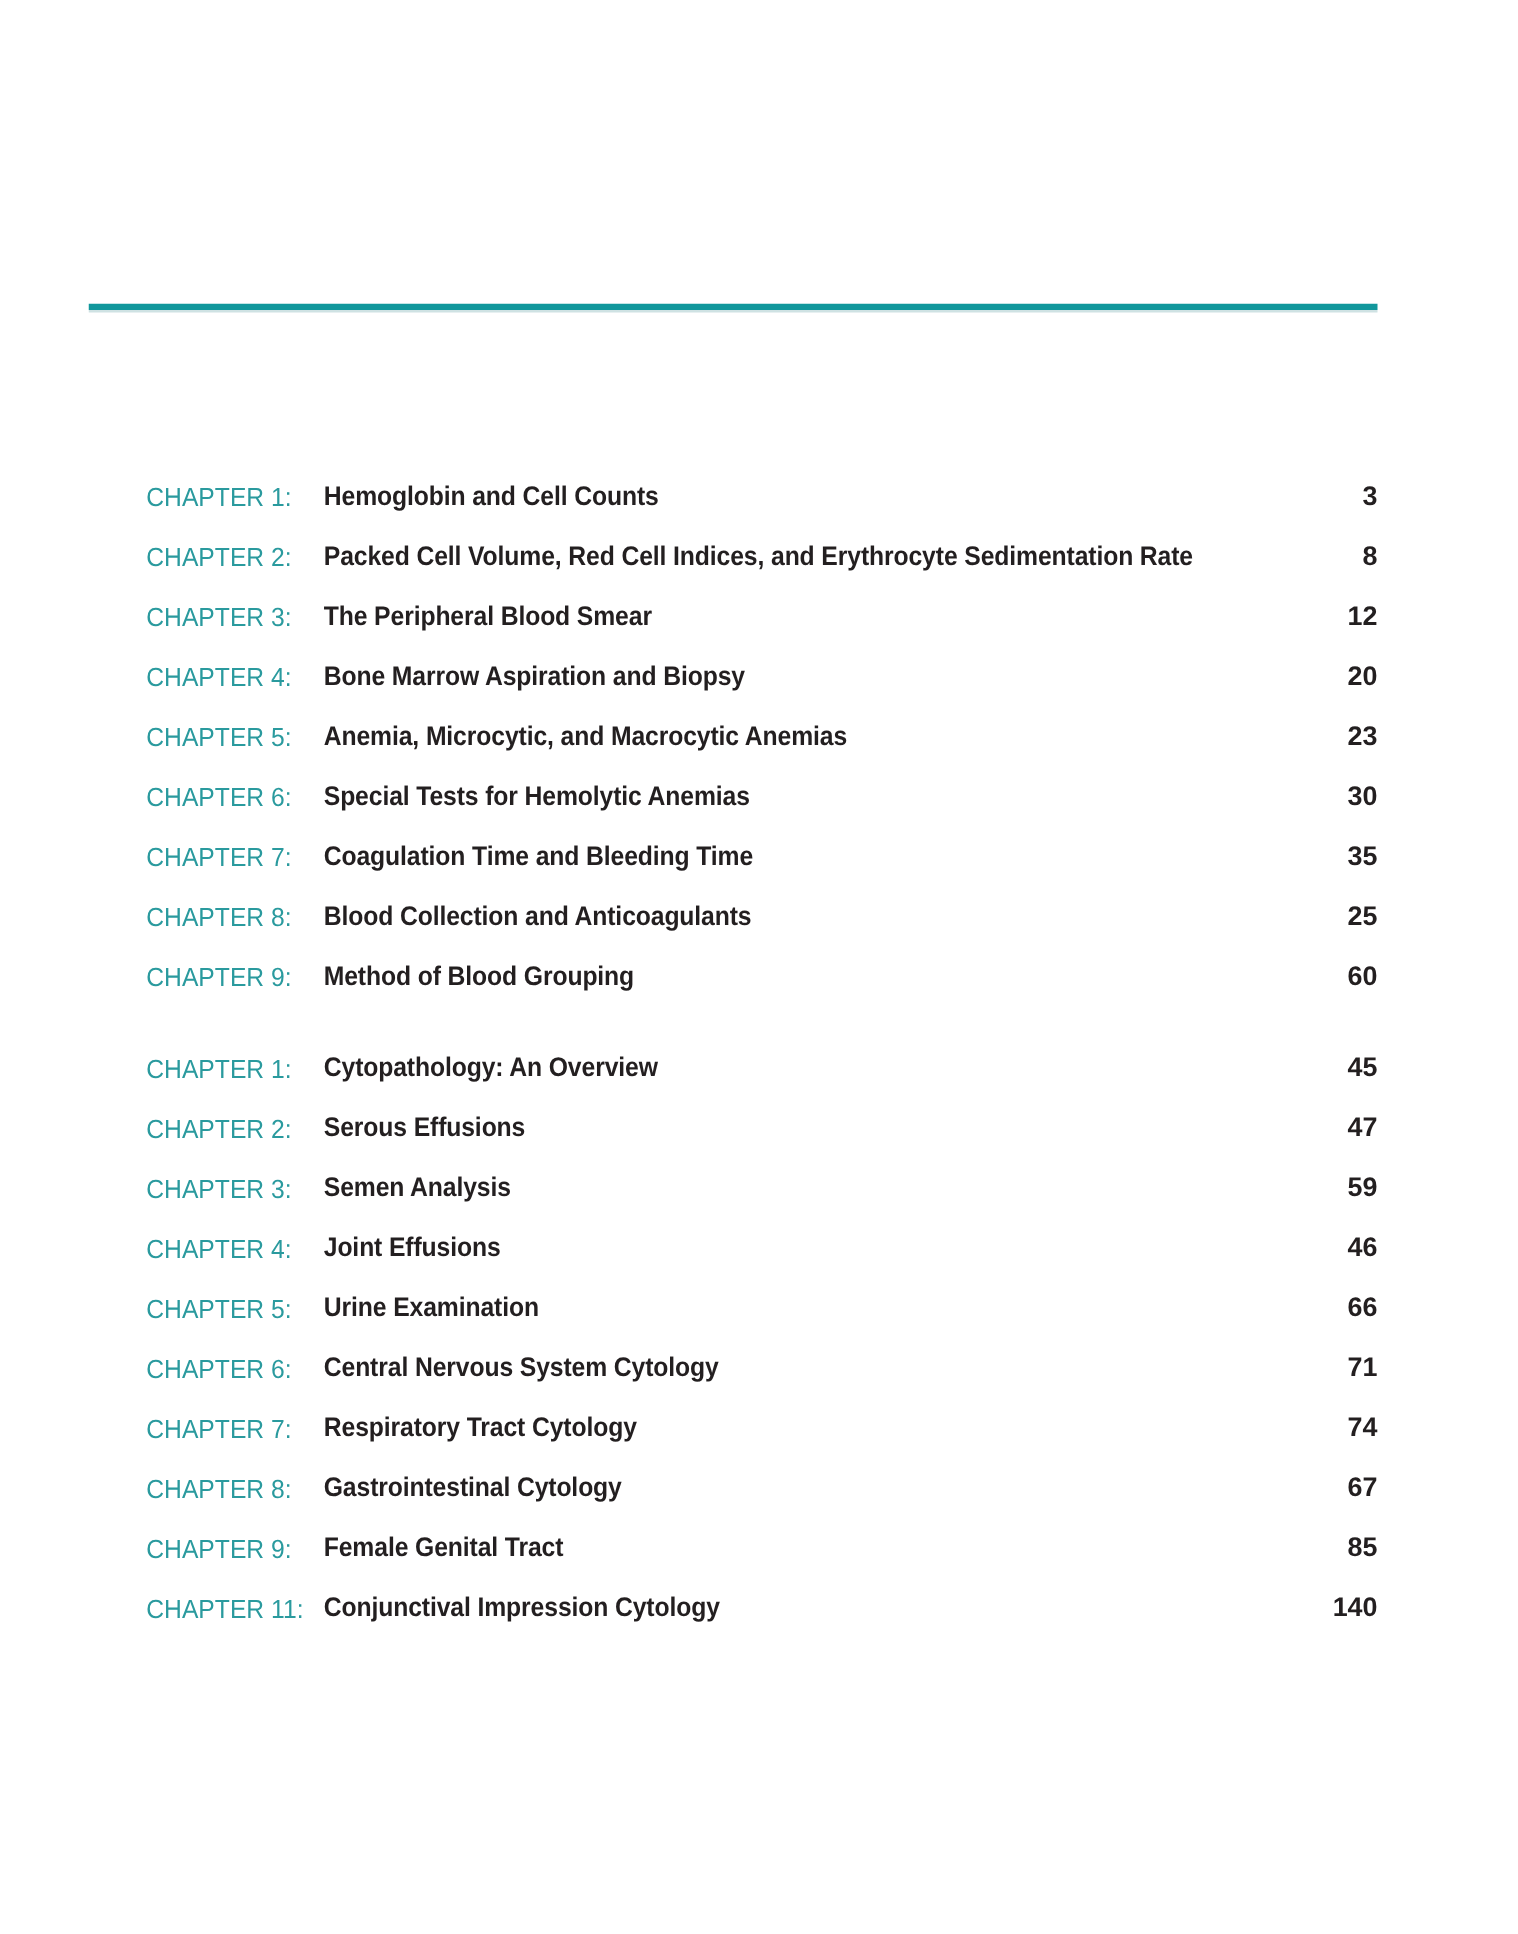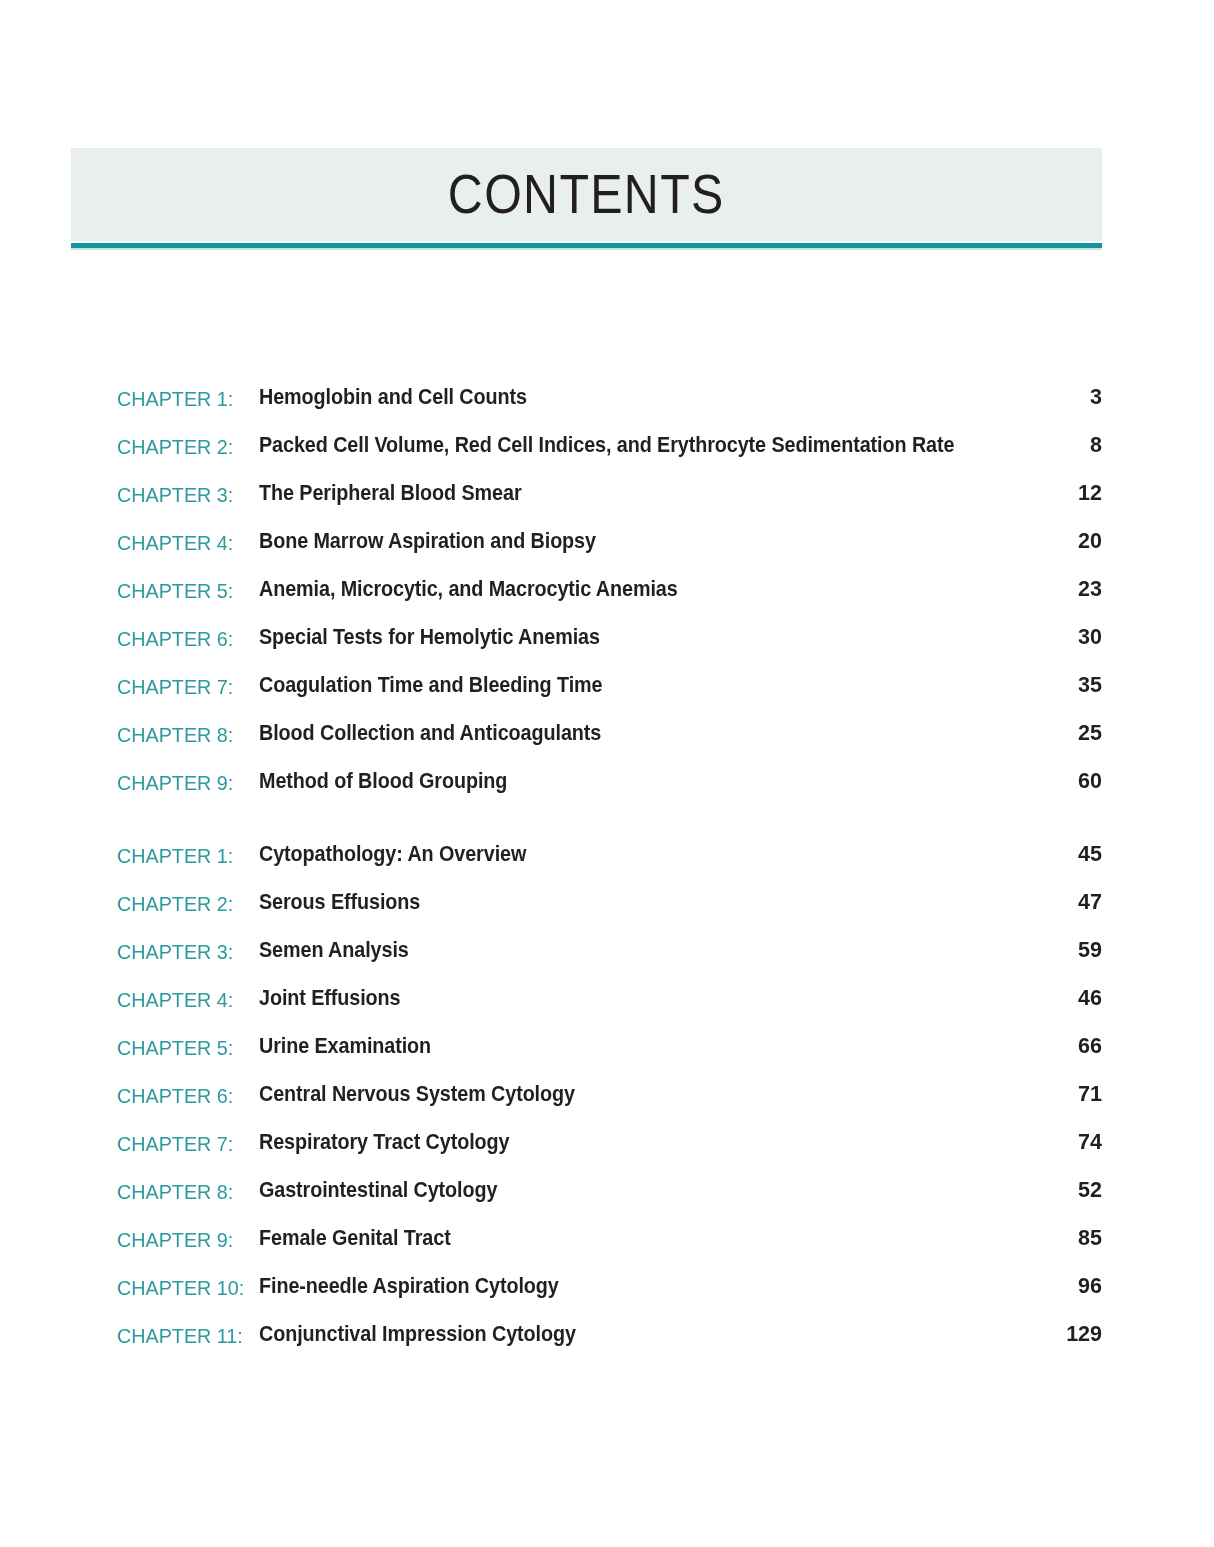--- a/index.html
+++ b/index.html
@@ -144,23 +144,20 @@
     line-height: 1;
   }
   .part-section + .part-section { margin-top: 25px; }
   .chapter-list { margin-top: 10px; margin-left: 46px; }
 </style>
 </head>
 <body>
 
 <div class="page">
 
-  <div class="toc-header">
-    <div class="toc-header-title">CONTENTS</div>
-  </div>
   <div class="header-rule"></div>
   <div class="header-rule-shadow"></div>
 
   <div class="toc-body">
       <div class="part-section">
         <ul class="chapter-list">
           <li class="chapter-row">
             <span class="chapter-label">CHAPTER 1:</span>
             <span class="chapter-title">Hemoglobin and Cell Counts</span>
             <span class="chapter-page">3</span>
@@ -240,34 +237,29 @@
             <span class="chapter-page">71</span>
           </li>
           <li class="chapter-row">
             <span class="chapter-label">CHAPTER 7:</span>
             <span class="chapter-title">Respiratory Tract Cytology</span>
             <span class="chapter-page">74</span>
           </li>
           <li class="chapter-row">
             <span class="chapter-label">CHAPTER 8:</span>
             <span class="chapter-title">Gastrointestinal Cytology</span>
-            <span class="chapter-page">52</span>
+            <span class="chapter-page">67</span>
           </li>
           <li class="chapter-row">
             <span class="chapter-label">CHAPTER 9:</span>
             <span class="chapter-title">Female Genital Tract</span>
             <span class="chapter-page">85</span>
           </li>
           <li class="chapter-row">
-            <span class="chapter-label">CHAPTER 10:</span>
-            <span class="chapter-title">Fine-needle Aspiration Cytology</span>
-            <span class="chapter-page">96</span>
-          </li>
-          <li class="chapter-row">
             <span class="chapter-label">CHAPTER 11:</span>
             <span class="chapter-title">Conjunctival Impression Cytology</span>
-            <span class="chapter-page">129</span>
+            <span class="chapter-page">140</span>
           </li>
         </ul>
       </div>
     </div>
 
 </div>
 
 </body></html>

